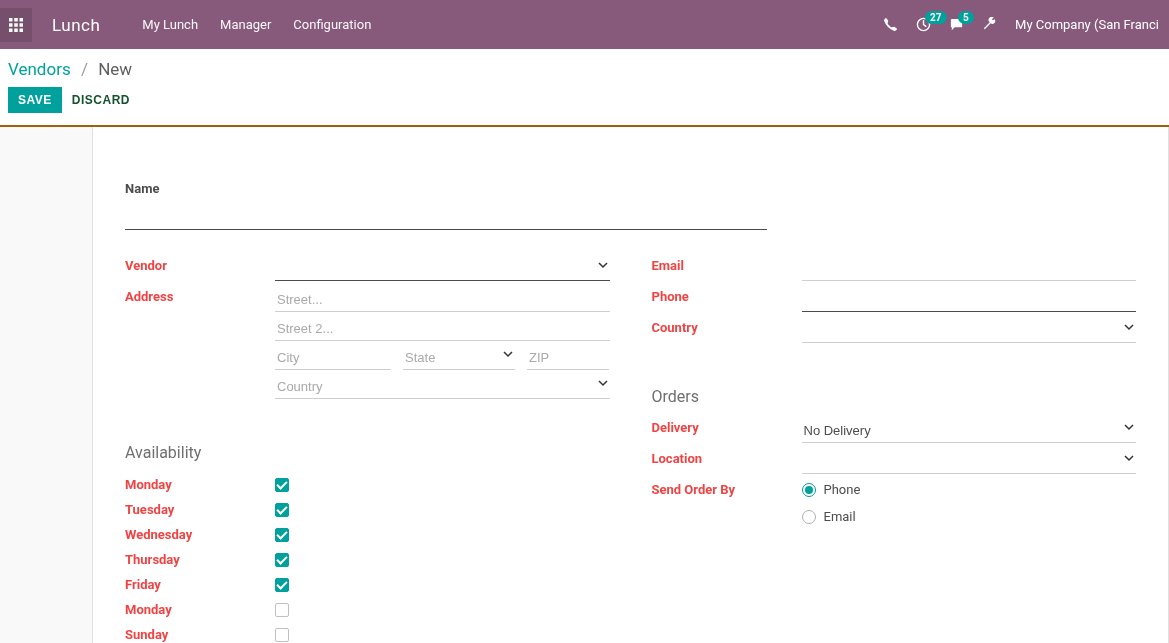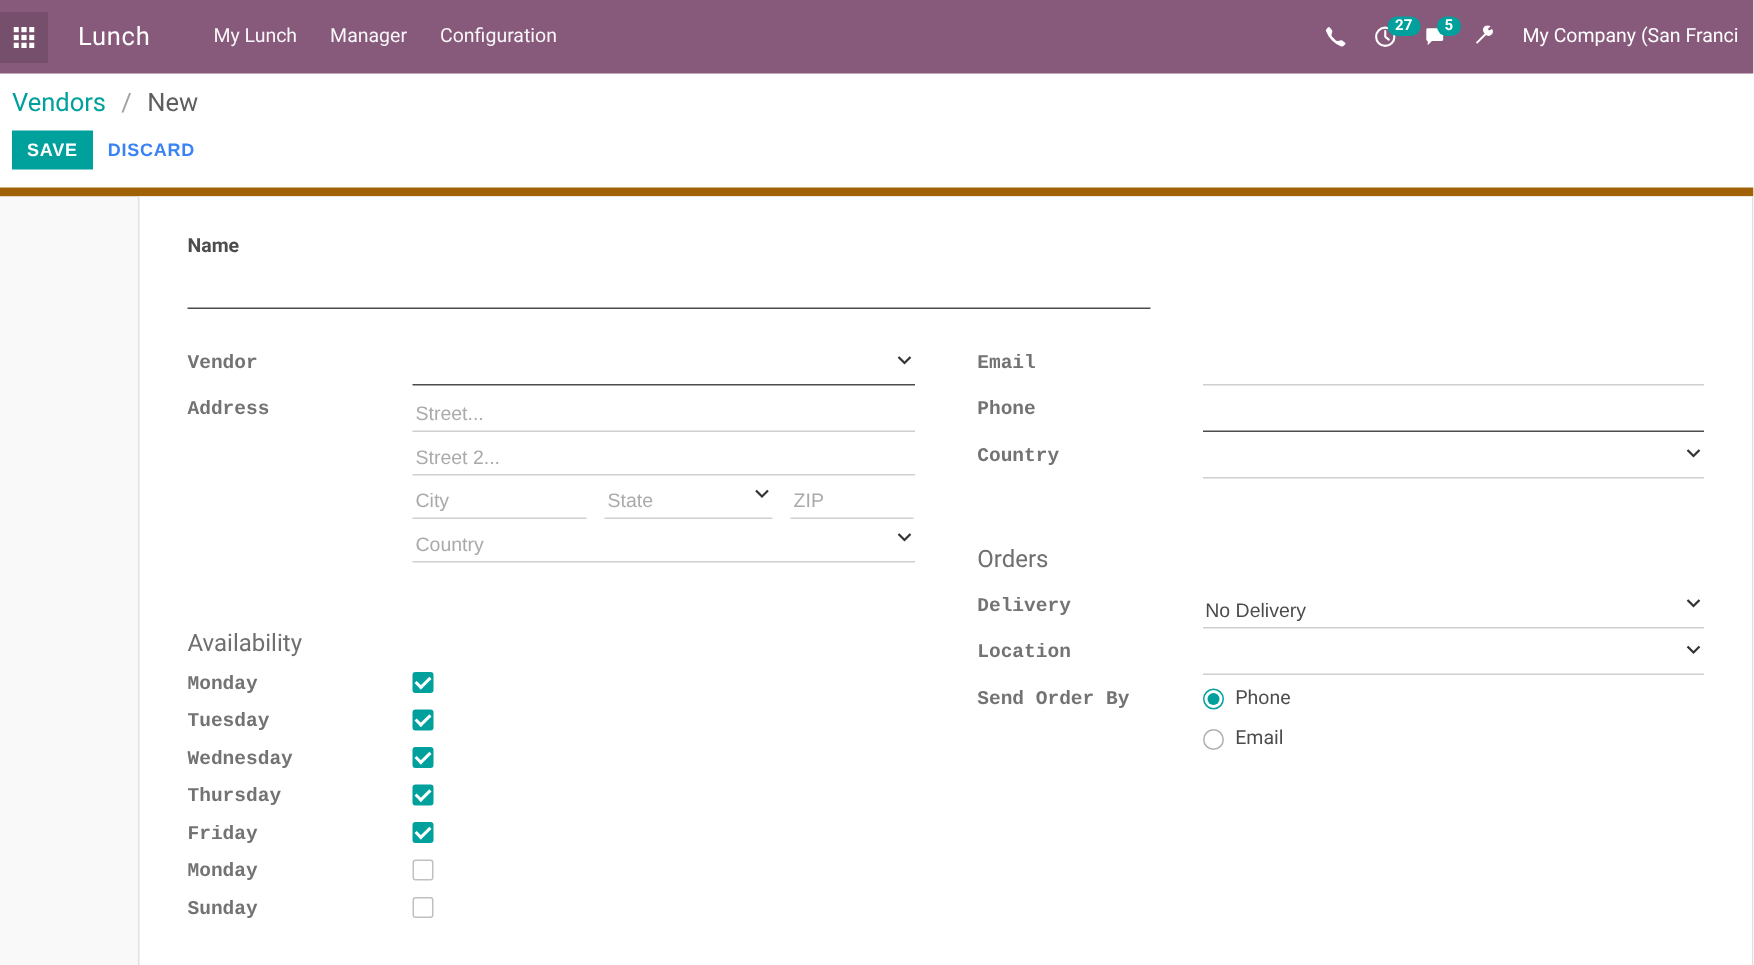--- a/index.html
+++ b/index.html
@@ -11,57 +11,57 @@
   .brand { font-size: 17px; font-weight: 400; color: #fff; padding: 0 24px 0 20px; letter-spacing: .5px; }
   .nav-menu { display: flex; gap: 22px; padding-left: 18px; }
   .nav-menu a { color: #fff; text-decoration: none; font-size: 13px; opacity: .95; cursor: pointer; }
   .spacer { flex: 1; }
   .systray { display: flex; align-items: center; gap: 18px; padding-right: 10px; }
   .systray-item { display: flex; align-items: center; color: #fff; cursor: pointer; position: relative; }
   .systray-item svg { width: 15px; height: 15px; }
   .badge { position: absolute; top: -6px; left: 9px; background: #00a09d; color: #fff; font-size: 10px; font-weight: 700; border-radius: 9px; padding: 0 5px; line-height: 13px; }
   .company-name { font-size: 13px; color: #fff; padding-right: 0; white-space: nowrap; }
 
-  .control-panel { padding: 10px 16px 12px 8px; border-bottom: 6px solid #a16207; }
+  .control-panel { padding: 10px 16px 12px 8px; border-bottom: 2px solid #a16207; }
   .breadcrumb { font-size: 17px; margin-bottom: 8px; color: #5f5f5f; }
   .breadcrumb a { color: #00a09d; text-decoration: none; }
   .breadcrumb .sep { color: #a0a0a0; margin: 0 6px; }
   .buttons-row { display: flex; align-items: center; gap: 10px; }
   .btn-save { background: #00a09d; color: #fff; border: none; font-weight: 700; font-size: 12px; padding: 6px 10px; letter-spacing: .5px; cursor: pointer; }
-  .btn-discard { background: none; border: none; color: #3b82f6; font-weight: 600; font-size: 12px; letter-spacing: .5px; cursor: pointer; }
+  .btn-discard { background: none; border: none; color: #14532d; font-weight: 600; font-size: 12px; letter-spacing: .5px; cursor: pointer; }
 
   .form-area { background: #f9f9f9; padding: 0; display: flex; justify-content: center; }
   .form-sheet { background: #fff; border: 1px solid #e0e0e0; border-top: none; width: 1078px; margin-left: 92px; padding: 26px 32px 30px 32px; min-height: 560px; }
   
   .o-label { font-weight: 700; color: #4c4c4c; font-size: 13px; }
-  .name-block { margin-bottom: 24px; }
+  .name-block { margin-bottom: 24px; margin-top: 28px; }
   .name-input { border: none; border-bottom: 1px solid #4c4c4c; width: 642px; height: 34px; font-size: 18px; outline: none; padding: 4px 2px; }
   
   .two-col { display: flex; gap: 42px; }
   .col { flex: 1; }
   .field-group { display: table; width: 100%; }
   .field-row { display: table-row; }
   .field-row > * { display: table-cell; vertical-align: top; padding: 4px 0; }
-  .field-label { width: 150px; font-weight: 700; color: #737373; font-family: Liberation Mono, monospace; }
+  .field-label { width: 150px; font-weight: 700; color: #ef4444; }
   
   .o-input { border: none; border-bottom: 1px solid #cfcfcf; width: 100%; font-size: 13px; padding: 3px 2px 4px 2px; outline: none; color: #4c4c4c; background: transparent; }
   .o-input::placeholder { color: #aaa; }
   .o-input.dark-line { border-bottom-color: #4c4c4c; }
   
   .m2o-wrap { position: relative; display: flex; align-items: flex-start; }
   .m2o-wrap .caret { position: absolute; right: 2px; pointer-events: none; color: #333; }
   .caret svg { width: 10px; height: 10px; }
   
   .addr-stack { display: flex; flex-direction: column; gap: 6px; width: 100%; }
   .addr-city-row { display: flex; gap: 12px; }
   .addr-city-row > * { flex: 1; }
   
   .section-title { font-size: 16px; color: #6f6f6f; margin: 40px 0 10px 0; font-weight: 400; }
   
-  .avail-row { display: flex; align-items: flex-start; height: 25px; }
+  .avail-row { display: flex; align-items: center; height: 25px; }
   .avail-row .field-label { min-width: 150px; }
   
   .o-checkbox { appearance: none; width: 14px; height: 14px; border: 1px solid #c0c0c0; border-radius: 2px; cursor: pointer; position: relative; background: #fff; }
   .o-checkbox:checked { background: #00a09d; border-color: #00a09d; }
   .o-checkbox:checked::after { content: ""; position: absolute; left: 3px; top: 0px; width: 4px; height: 8px; border: solid #fff; border-width: 0 2px 2px 0; transform: rotate(45deg); }
 
   .o-radio { appearance: none; width: 14px; height: 14px; border-radius: 50%; border: 1px solid #b0b0b0; cursor: pointer; position: relative; }
   .o-radio:checked { border-color: #00a09d; }
   .o-radio:checked::after { content: ""; position: absolute; left: 2px; top: 2px; width: 8px; height: 8px; border-radius: 50%; background: #00a09d; }
   .radio-row { display: flex; align-items: center; gap: 8px; margin-bottom: 12px; }

